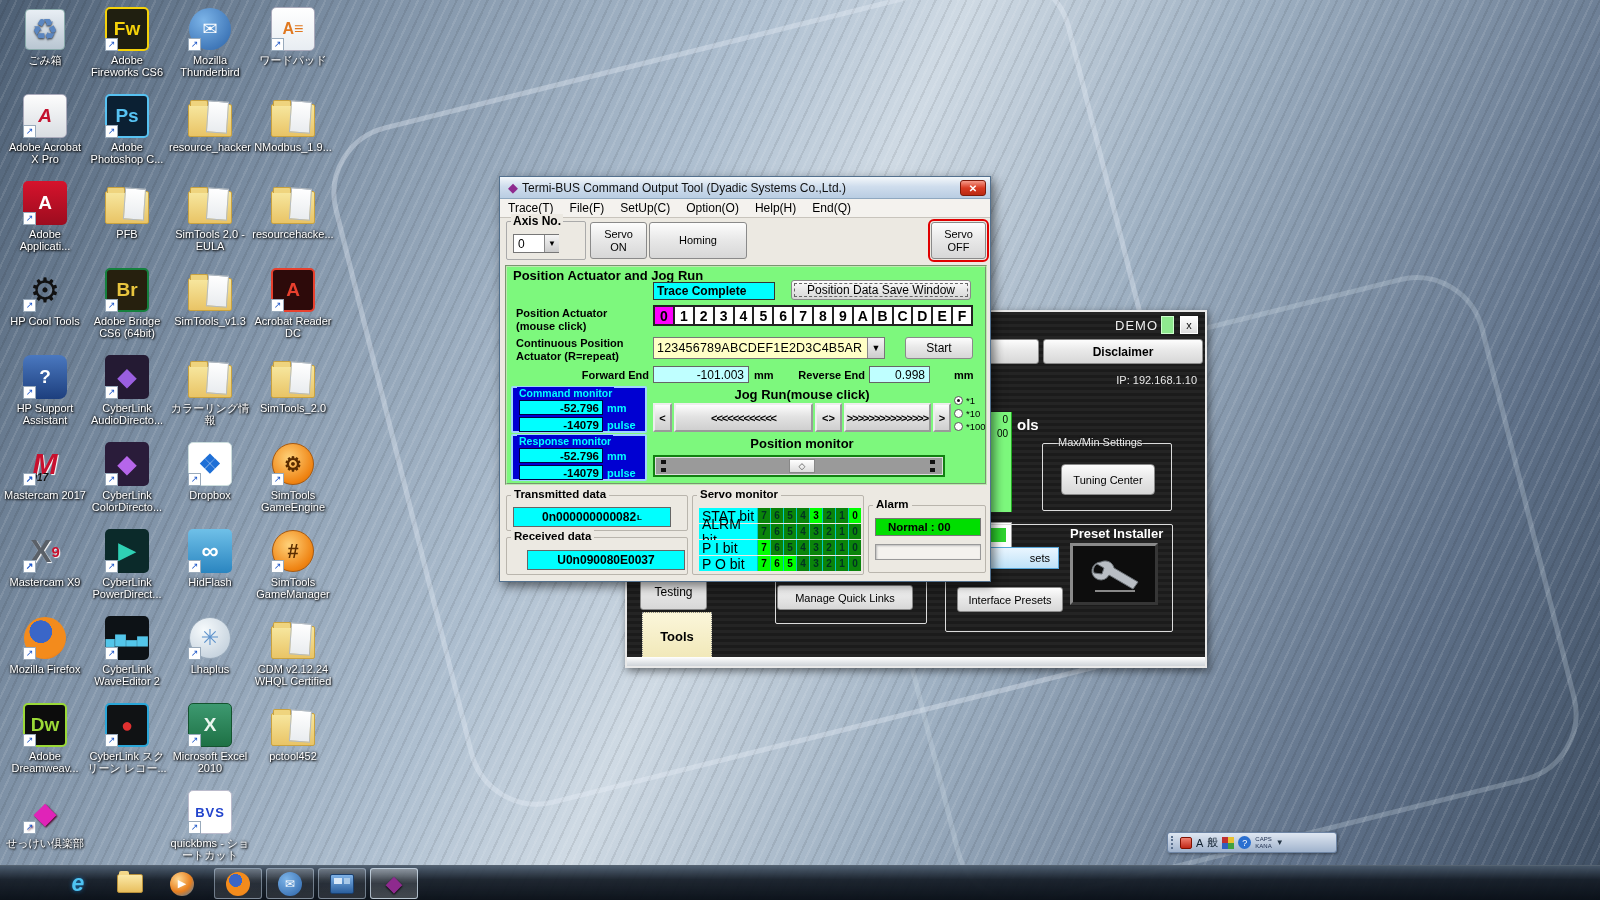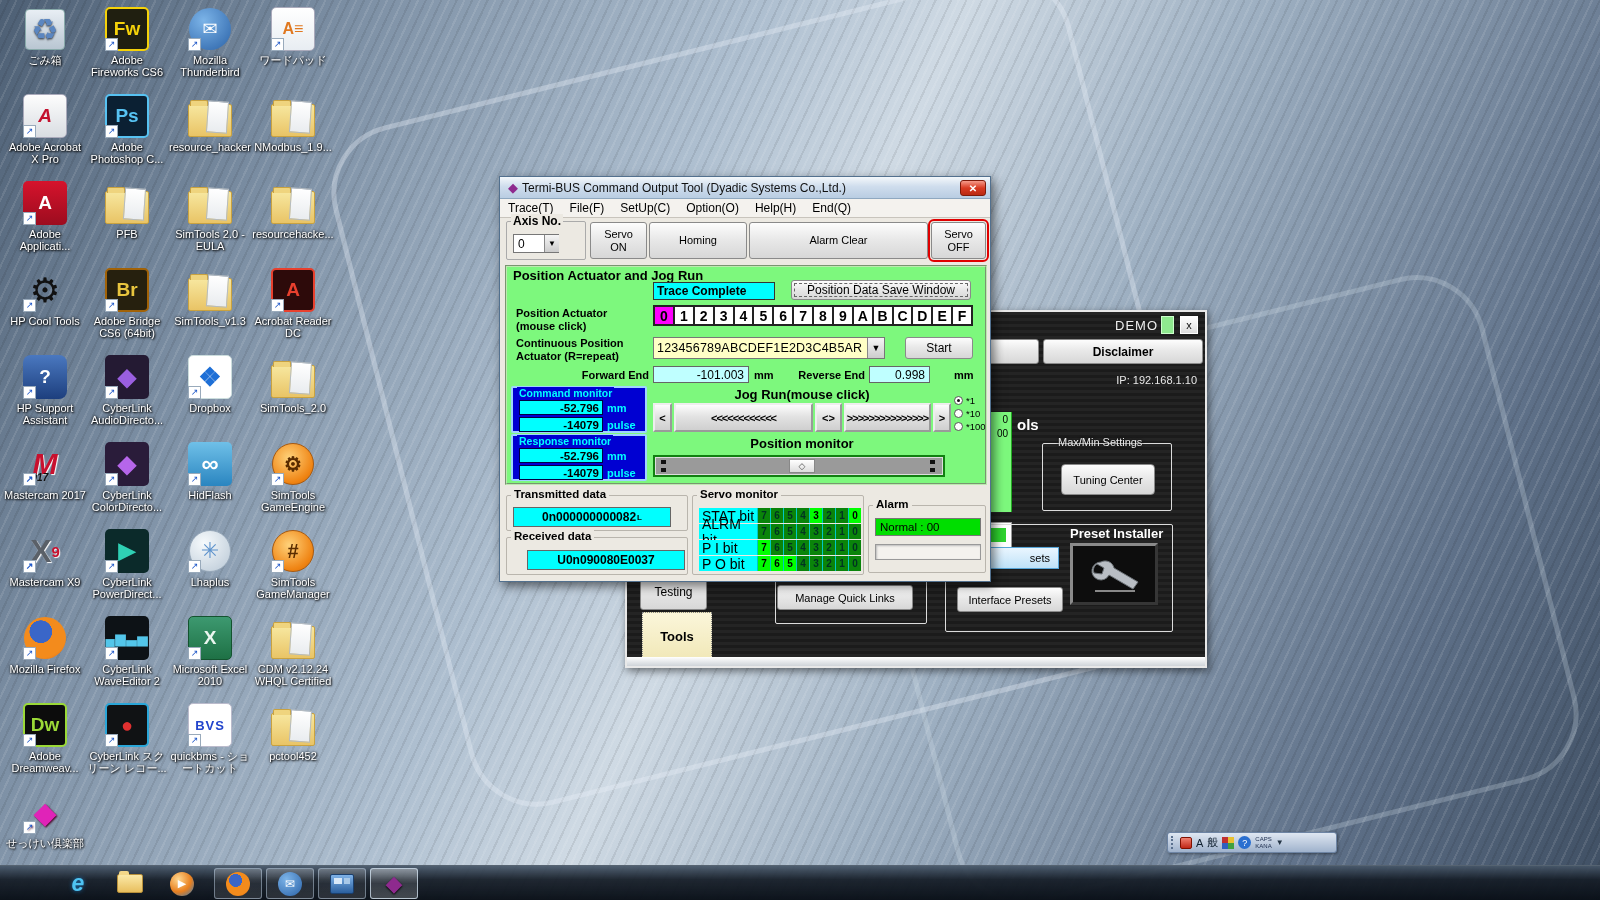--- a/index.html
+++ b/index.html
@@ -30,21 +30,21 @@
   .g-mc17{color:#c8102e;font-weight:bold;font-style:italic;font-size:30px;text-shadow:1px 1px 1px #fff}
   .g-mc17 small{position:absolute;bottom:4px;left:4px;color:#111;font-size:10px;font-style:italic;text-shadow:none}
   .g-mcx9{color:#5a6068;font-weight:bold;font-size:32px;text-shadow:1px 1px 1px #fff}
   .g-mcx9 sup{color:#c8102e;font-size:15px}
   .g-ffx{width:42px;height:42px;border-radius:50%;background:radial-gradient(circle at 40% 35%, #3a66c8 0 30%, #f38b1c 31% 70%, #d95e12 100%)}
   .g-sek{color:#e023b8;font-size:30px;text-shadow:1px 1px 2px #402}.g-sek::before{content:"\25C6"}
   .t-dw{background:#0c0c0c;color:#9bd937;border:2px solid #9bd937}
   .t-fw{background:#201f10;color:#f5d20a;border:2px solid #f5d20a}
   .t-ai{background:#271f10;color:#f0941e;border:2px solid #f0941e}
   .t-ps{background:#0b2033;color:#57c2f2;border:2px solid #57c2f2}
-  .t-br{background:#26200e;color:#e8c53e;border:2px solid #a16207}
+  .t-br{background:#26200e;color:#e8c53e;border:2px solid #15803d}
   .t-claud{background:#241a33;color:#9a5fe0;font-size:24px}
   .t-clcol{background:#2a1c3a;color:#b666ea;font-size:24px}
   .t-clpow{background:#0b2a2a;color:#2fd0b4;font-size:22px}
   .t-clwav{background:#0d1216;color:#53c6ea;font-size:13px;letter-spacing:1px}
   .t-clscr{background:#101214;color:#e03030;font-size:20px;border:2px solid #2aa6d8}
   .g-tb{width:42px;height:42px;border-radius:50%;background:radial-gradient(circle at 35% 30%,#7cb4e8,#2a62a8);color:#fff;font-size:18px;display:flex;align-items:center;justify-content:center}
   .t-dbx{background:#fff;border:1px solid #cdd;color:#1e6fd6;font-size:26px}
   .t-hid{background:linear-gradient(#6fc0e8,#2a85c0);color:#fff;font-size:24px}
   .g-lha{width:42px;height:42px;border-radius:50%;background:radial-gradient(circle at 35% 30%,#f6fafc,#b9c8d6);border:1px solid #9ab;color:#5e93cc;font-size:22px;display:flex;align-items:center;justify-content:center}
   .t-xls{background:linear-gradient(#3d9970,#1e7145);color:#eaf6ef;border:1px solid #14532f}
@@ -131,21 +131,21 @@
   .gp .slider .m{position:absolute;width:5px;height:4px;background:#111}
   
   .grp2{position:absolute;border:1px solid #b9b5ad;border-radius:2px}
   .grp2 .gl{position:absolute;top:-8px;left:4px;background:#ece9e2;font-weight:bold;font-size:11.5px;padding:0 3px}
   .cybox{position:absolute;background:#00ffff;border:1px solid #666;font-size:12px;font-weight:bold;display:flex;align-items:center;justify-content:center}
   .cybox sup{font-size:8px;vertical-align:top;margin-left:1px}
   .smrow{position:absolute;left:6px;height:15px;display:flex}
   .sml{width:58px;background:#00ffff;font-size:14px;display:flex;align-items:center;padding-left:3px}
   .bit{width:13px;background:#0a840a;border-left:1px solid #00c8c8;font-size:10px;font-weight:bold;color:#032;display:flex;align-items:center;justify-content:center}
   .bit.on{background:#00ff00;color:#000}
-  .alarm-ok{position:absolute;background:#00de00;border:1px solid #777;font-weight:normal;font-size:11.5px;display:flex;align-items:center;padding-left:4px}
+  .alarm-ok{position:absolute;background:#00de00;border:1px solid #777;font-weight:bold;font-size:11.5px;display:flex;align-items:center;padding-left:12px}
   .alarm-empty{position:absolute;background:#f4f2ee;border:1px solid #999;box-shadow:inset 1px 1px 2px #bbb}
   
   .langbar{position:absolute;left:1167px;top:832px;width:170px;height:21px;background:linear-gradient(#dfe7f2,#9fb2cc);border:1px solid #6d84a4;border-radius:3px;display:flex;align-items:center;padding:0 3px;gap:4px;box-shadow:1px 1px 3px rgba(0,0,0,.4)}
   .langbar .grip{width:5px;height:13px;border-left:2px dotted #5a708e}
   .langbar .lb{font-size:11px;color:#102030;cursor:pointer}
   .langbar .redi{width:12px;height:12px;background:linear-gradient(#f08070,#c02818);border:1px solid #801000;border-radius:2px}
   .langbar .pal{width:12px;height:12px;background:conic-gradient(#e8c030 0 25%,#40a040 0 50%,#3060c0 0 75%,#c03030 0)}
   .langbar .q{width:13px;height:13px;border-radius:50%;background:#2a6fd0;color:#fff;font-size:9px;display:flex;align-items:center;justify-content:center}
   .langbar .ck{font-size:6px;line-height:7px;color:#203050;text-align:center}
   .langbar .dd{font-size:8px;color:#234}
@@ -320,20 +320,26 @@
         <div class="lbl">SimTools 2.0 - EULA</div>
       </div>
     <div class="dicon">
         <div class="g">
           <span class="g-folder"></span>
         </div>
         <div class="lbl">SimTools_v1.3</div>
       </div>
     <div class="dicon">
         <div class="g">
+          <span class="g-folder"></span>
+        </div>
+        <div class="lbl">カラーリング情報</div>
+      </div>
+    <div class="dicon">
+        <div class="g">
           <span class="tile t-dbx">❖</span>
           <i class="sc"></i>
         </div>
         <div class="lbl">Dropbox</div>
       </div>
     <div class="dicon">
         <div class="g">
           <span class="tile t-hid">∞</span>
           <i class="sc"></i>
         </div>
@@ -476,21 +482,20 @@
   <div class="axis">
     <span class="al">Axis No.</span>
     <div class="sel">
       <span>0</span>
       <span class="da">▼</span>
     </div>
   </div>
   <div class="btn b1" style="left:90px;width:57px">Servo
 ON</div>
   <div class="btn b1" style="left:149px;width:98px">Homing</div>
-  <div class="btn b1" style="left:249px;width:179px">Alarm Clear</div>
   <div class="btn b1 servoff" style="left:431px;width:55px">Servo
 OFF</div>
 
   <div class="gp">
     <div class="gt">Position Actuator and Jog Run</div>
     <div class="trace">Trace Complete</div>
     <div class="btn savebtn">Position Data Save Window</div>
 
     <div class="lab2" style="left:9px;top:40px;white-space:pre-line">Position Actuator
 (mouse click)</div>

